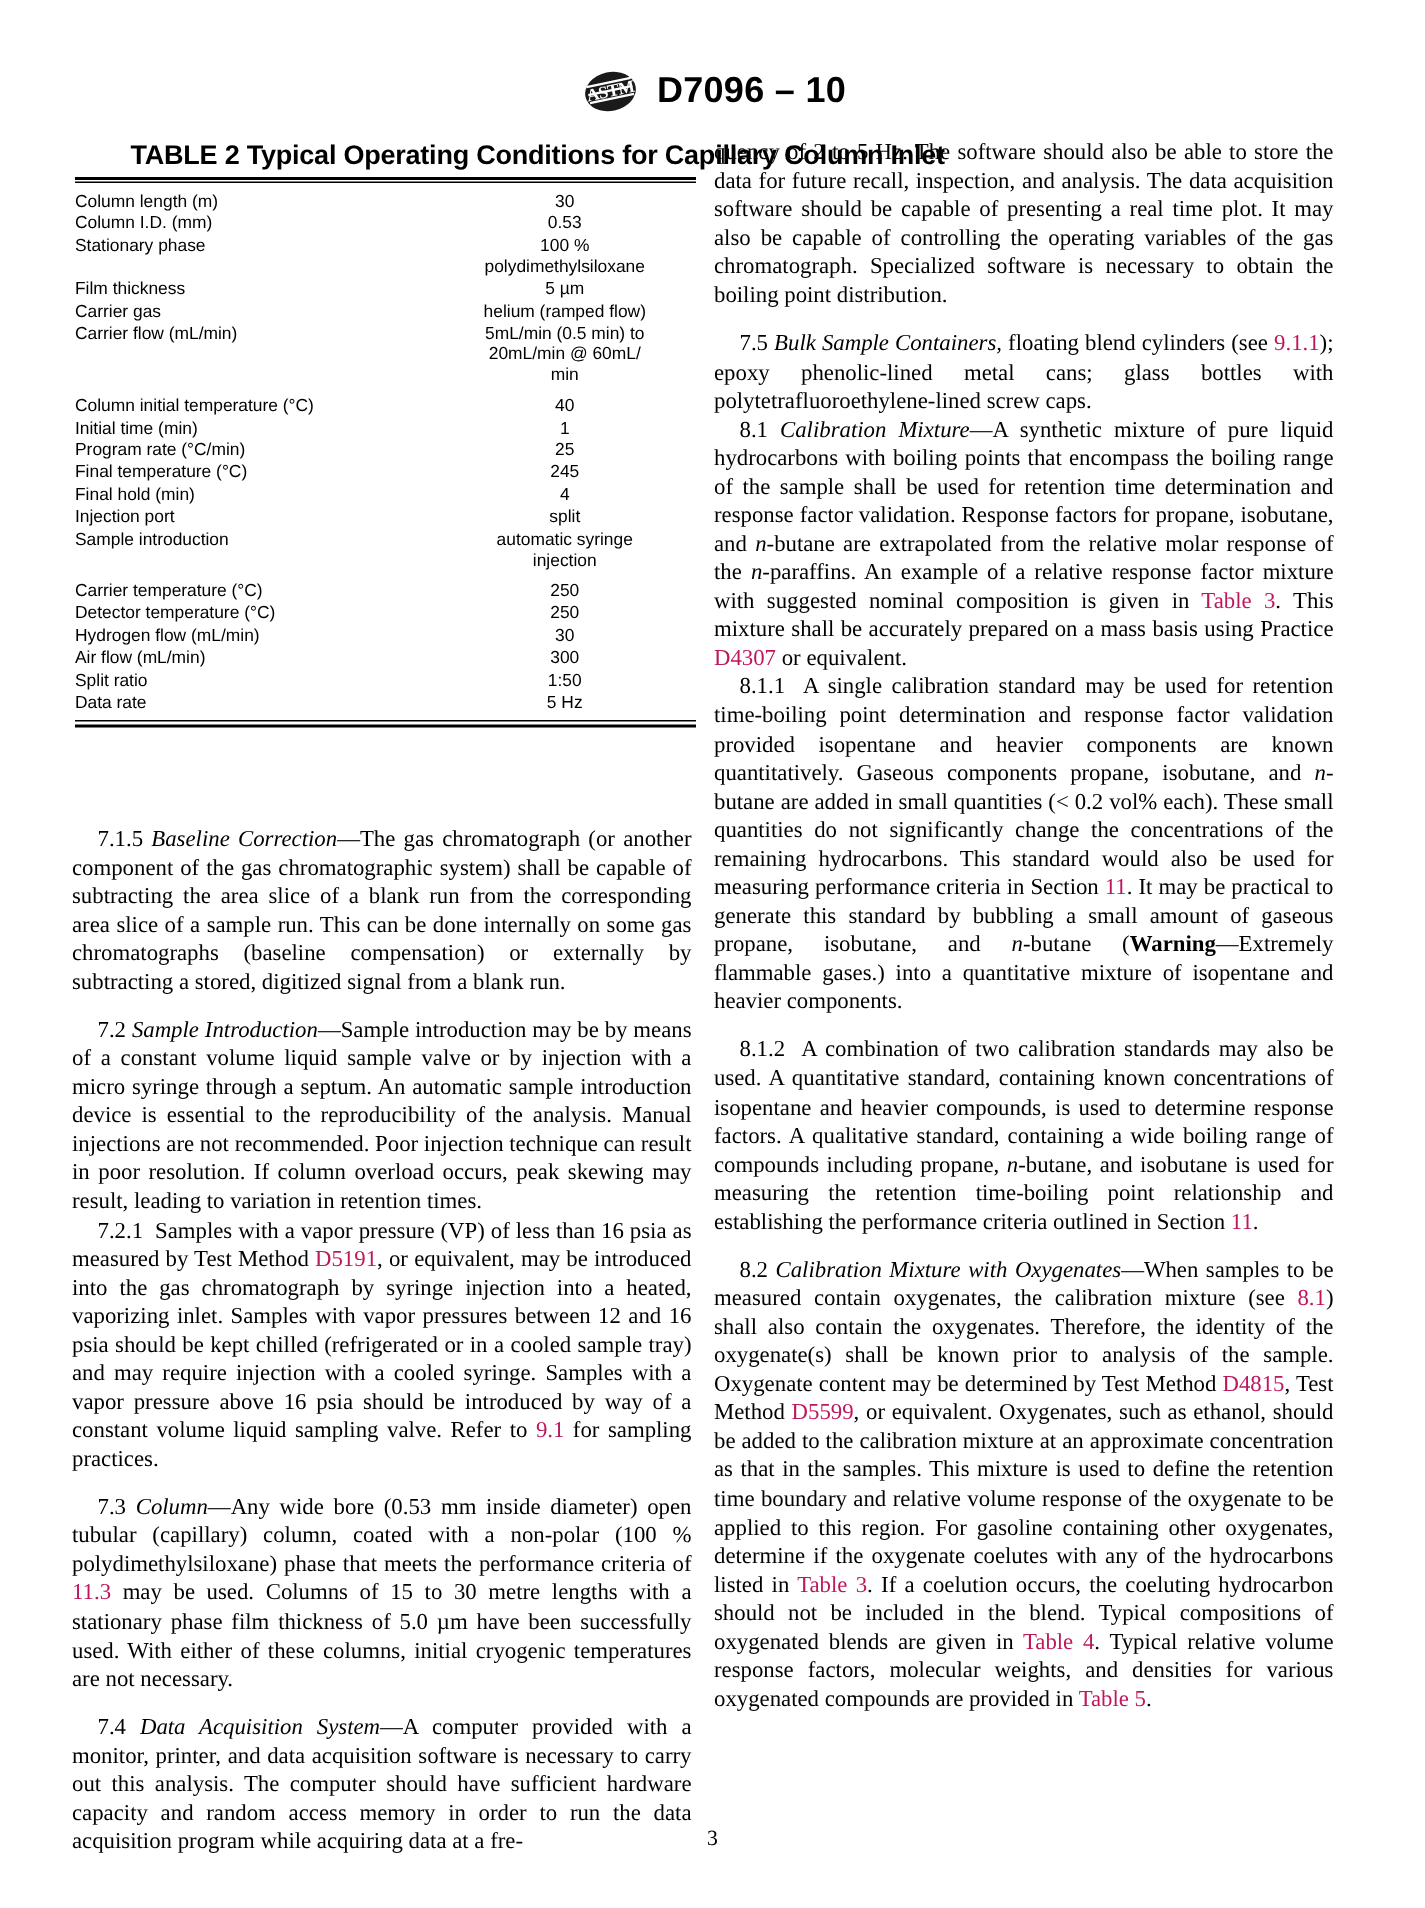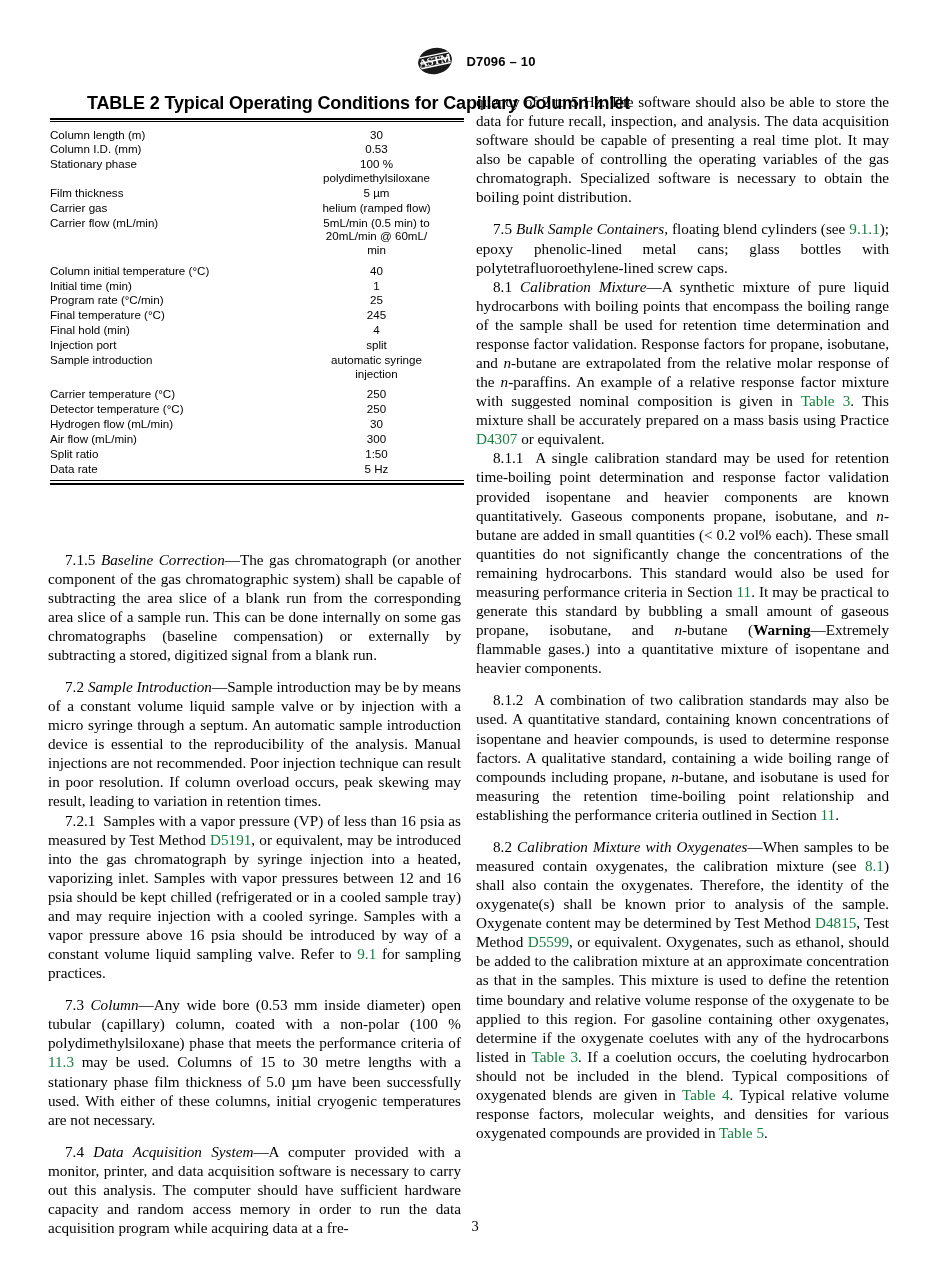--- a/index.html
+++ b/index.html
@@ -32,21 +32,21 @@
     gap: 10px;
   }
   .astm-logo {
     display: block;
     width: 42px;
     height: 30px;
   }
   .header-title {
     font-family: "Liberation Sans", sans-serif;
     font-weight: bold;
-    font-size: 13px;
+    font-size: 24px;
     letter-spacing: 0.2px;
     white-space: nowrap;
   }
 
   
   .col {
     position: absolute;
     top: 92px;
     width: 413px;
   }
@@ -59,21 +59,21 @@
     line-height: 1.255;
     text-align: justify;
     text-justify: inter-word;
     text-indent: 17px;
     hyphens: manual;
   }
   p.body.cont { text-indent: 0; }
   p.gap { margin-top: 13px; }
   .it { font-style: italic; }
   .bd { font-weight: bold; }
-  .lnk { color: #15803d; }
+  .lnk { color: #be185d; }
   h2.section {
     margin: 25px 0 11px 0;
     font-family: "Liberation Serif", serif;
     font-weight: bold;
     font-size: 16px;
     text-indent: 0;
   }
 
   
   .table-wrap {

